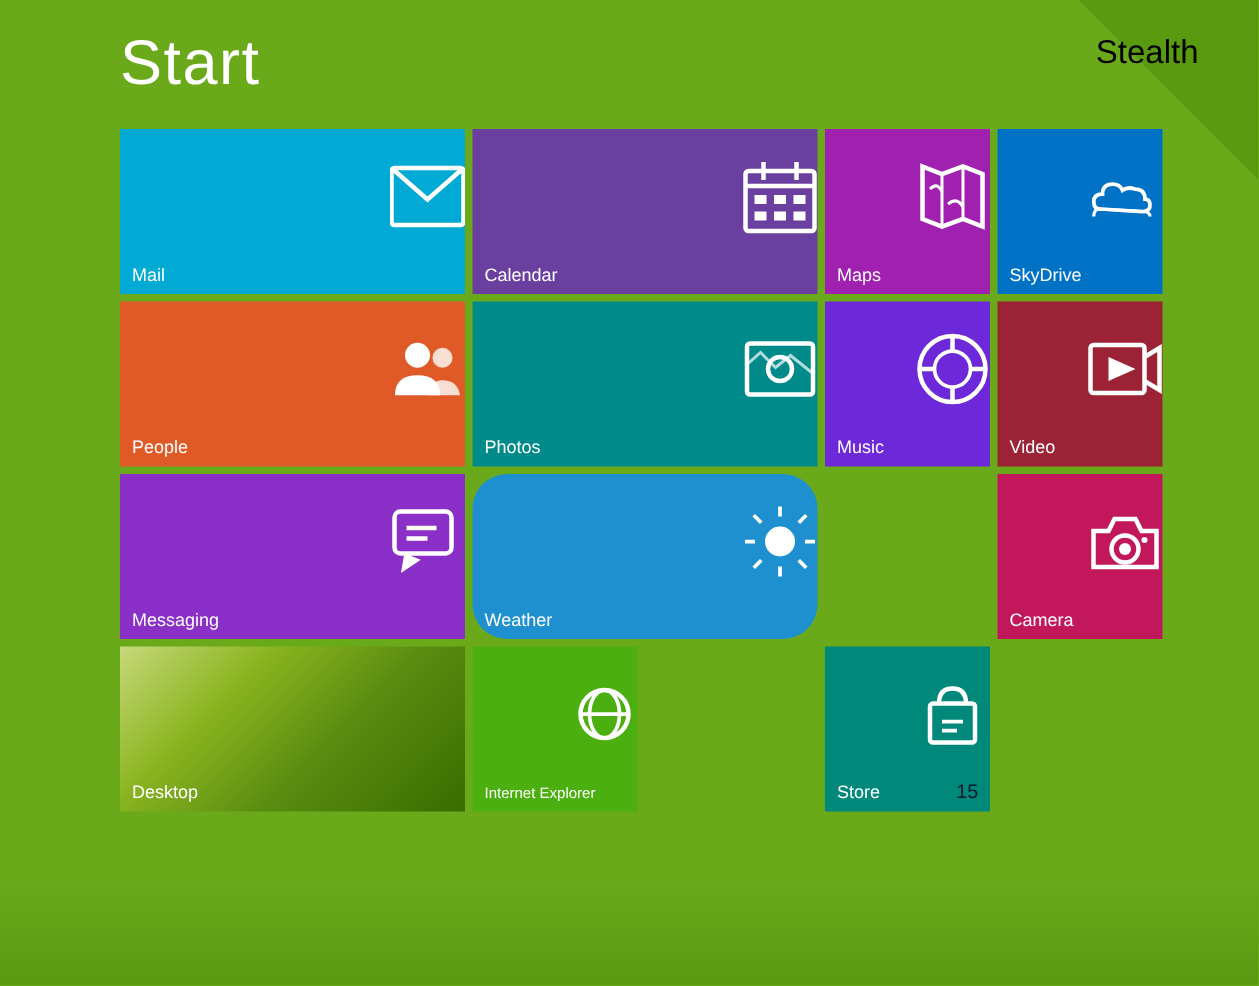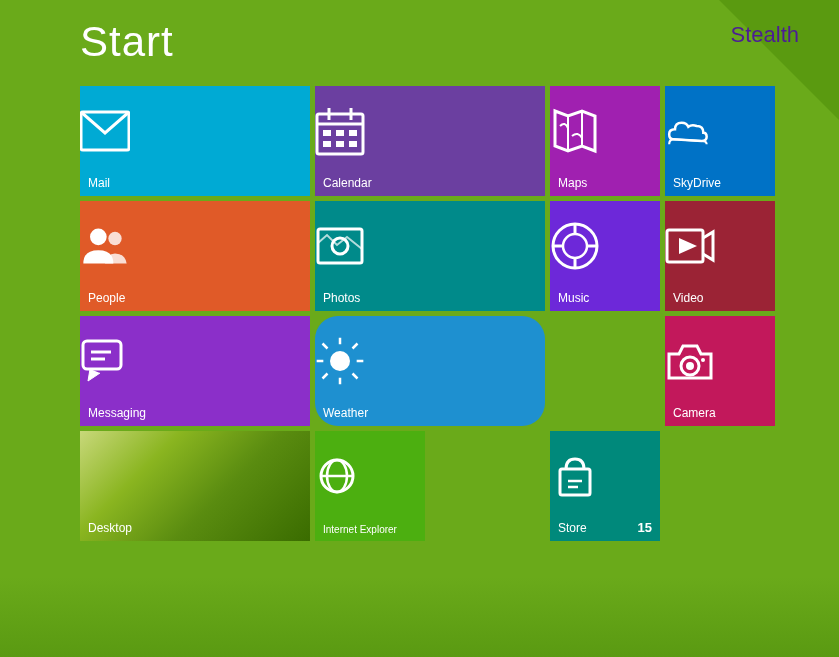--- a/index.html
+++ b/index.html
@@ -45,63 +45,63 @@
     .header-title {
       font-size: 42px;
       font-weight: 200;
       color: white;
       letter-spacing: 1px;
     }
 
     .header-user {
       font-size: 22px;
       font-weight: 300;
-      color: #4c1d95;
+      color: #000000;
       position: absolute;
       right: 40px;
       top: 22px;
     }
 
     .tiles-container {
       display: grid;
       grid-template-columns: 230px 230px 110px 110px;
       grid-template-rows: 110px 110px 110px 110px;
       gap: 5px;
       margin-left: 80px;
       margin-top: 10px;
       position: relative;
       z-index: 2;
     }
 
     .tile {
       position: relative;
       display: flex;
       flex-direction: column;
-      align-items: flex-start;
+      align-items: flex-end;
       justify-content: center;
       cursor: pointer;
       overflow: hidden;
     }
 
     .tile-label {
       position: absolute;
       bottom: 6px;
       left: 8px;
       font-size: 12px;
       color: white;
       font-weight: 400;
     }
 
     .tile-badge {
       position: absolute;
       bottom: 6px;
       right: 8px;
       font-size: 13px;
-      color: #ffffff;
-      font-weight: 700;
+      color: #0f172a;
+      font-weight: 400;
     }
 
     .tile-icon-svg {
       width: 50px;
       height: 50px;
       fill: white;
       margin-bottom: 20px;
     }
 
     

